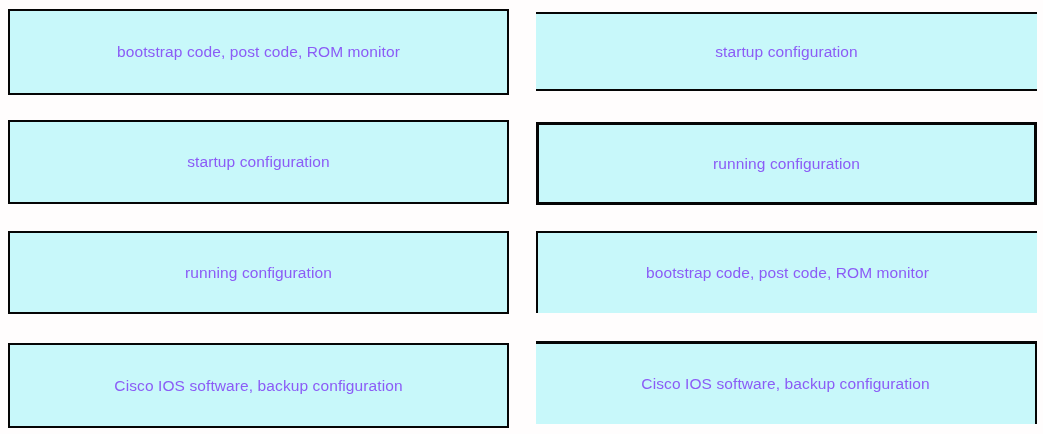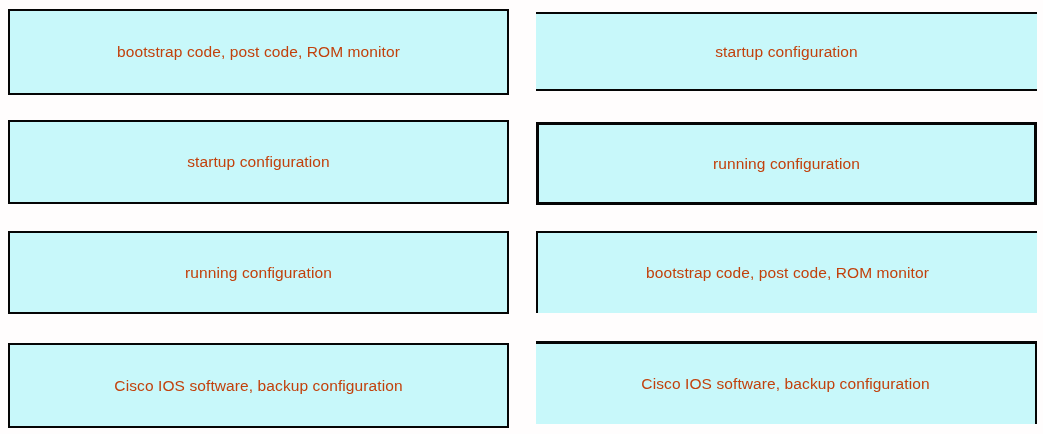--- a/index.html
+++ b/index.html
@@ -17,21 +17,21 @@
   }
   .box {
     position: absolute;
     box-sizing: border-box;
     background: #c8f8fa;
     display: flex;
     align-items: center;
     justify-content: center;
     text-align: center;
     font-size: 15.5px;
-    color: #c2410c;
+    color: #8b5cf6;
     letter-spacing: 0.1px;
     cursor: default;
     user-select: none;
   }
   
   .col-left { left: 8px; width: 501px; border: 2px solid #050505; }
   .l1 { top: 9px;   height: 86px; }
   .l2 { top: 120px; height: 84px; }
   .l3 { top: 231px; height: 83px; }
   .l4 { top: 343px; height: 85px; }

